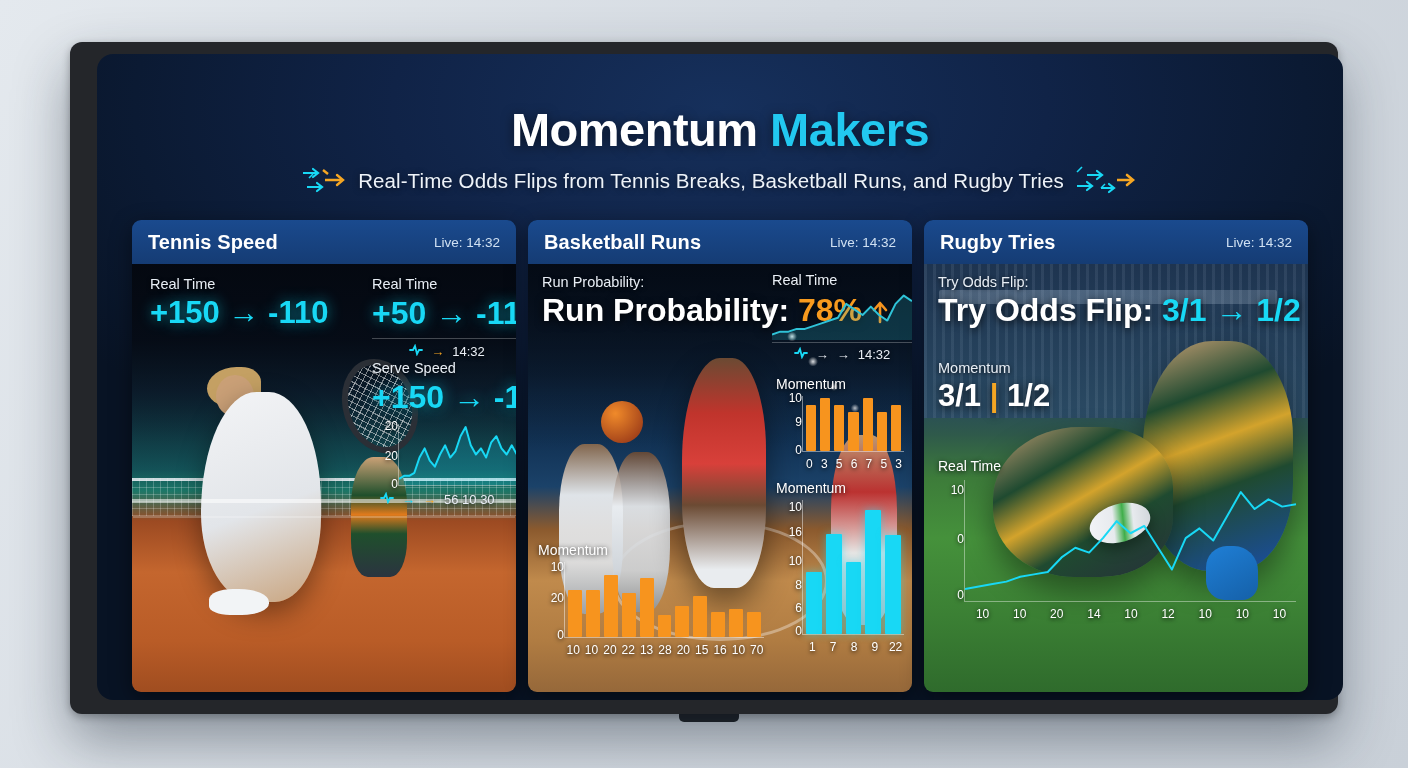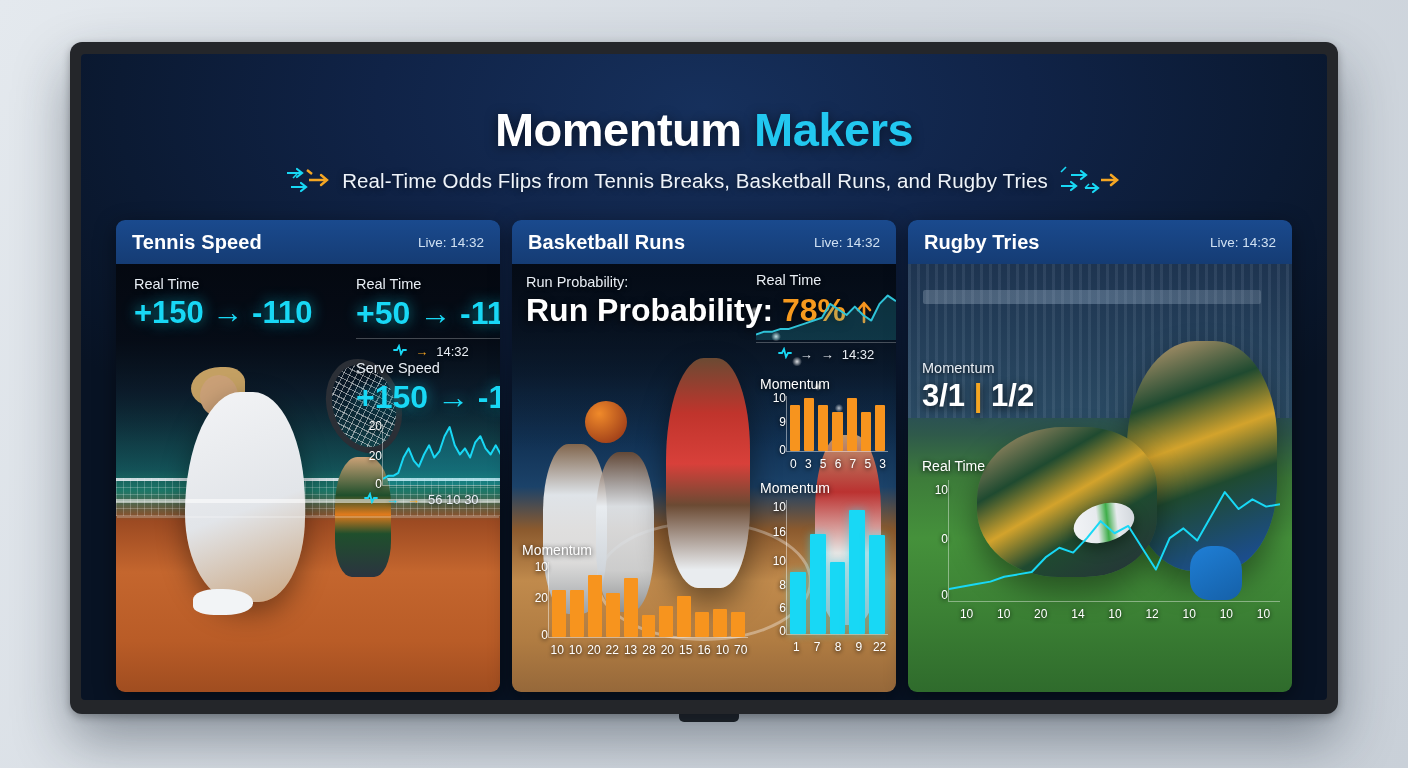--- a/index.html
+++ b/index.html
@@ -15,23 +15,24 @@
     background:#24262a;
     border-radius:12px;
     box-shadow: 0 26px 55px rgba(25,35,50,.42), 0 3px 8px rgba(0,0,0,.3);
     padding:12px 11px 14px 11px;
   }
   #tv-stand {
     position:absolute; left:679px; top:708px; width:60px; height:14px;
     background:#1d1f23; border-radius:0 0 5px 5px;
   }
   #screen {
-    position:relative; width:100%; height:100%; border-radius:4px; overflow:hidden;
+    position:relative; width:100%; height:100%; border-radius:16px; overflow:hidden;
     background:
       radial-gradient(ellipse 780px 420px at 50% 8%, #16305c 0%, #102347 42%, #0b1a33 75%, #081324 100%);
+    margin-left: 16px;
   }
   
   #title {
     position:absolute; top:48px; left:0; width:100%;
     text-align:center; font-size:47px; font-weight:bold; letter-spacing:-.5px;
     color:#ffffff; text-shadow:0 2px 12px rgba(0,0,0,.55);
     white-space:nowrap;
   }
   #title .accent { color:#22c8f0; }
   #subtitle-row {
@@ -520,20 +521,28 @@
       <div class="panel-body">
         <div class="photo ph-rugby">
           <div class="r-stand"></div>
           <div class="r-board"></div>
           <div class="r-player2"></div>
           <div class="r-player1"></div>
           <div class="r-ball"></div>
           <div class="r-boot"></div>
         </div>
 
+        <div class="ov" style="left:14px; top:10px; width:300px;">
+          <div class="lbl-sm">Try Odds Flip:</div>
+          <div class="hdr-flip" style="margin-top:2px;">
+            <span>Try Odds Flip: </span><span class="v">3/1</span>
+            <span class="v">→</span>
+            <span class="v">1/2</span>
+          </div>
+        </div>
 
         <div class="ov" style="left:14px; top:96px;">
           <div class="lbl-sm">Momentum</div>
           <div class="big-white" style="margin-top:2px;">
             <span>3/1</span>
             <span class="sep-pipe">|</span>
             <span>1/2</span>
           </div>
         </div>
 

